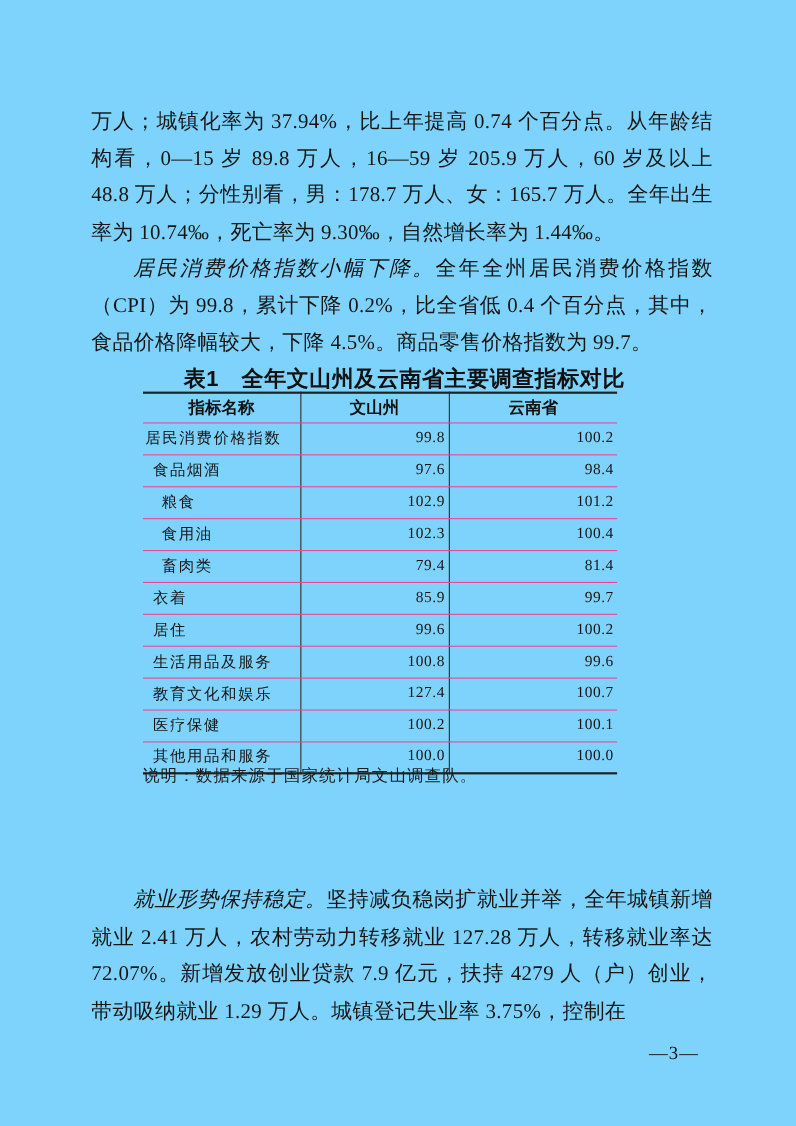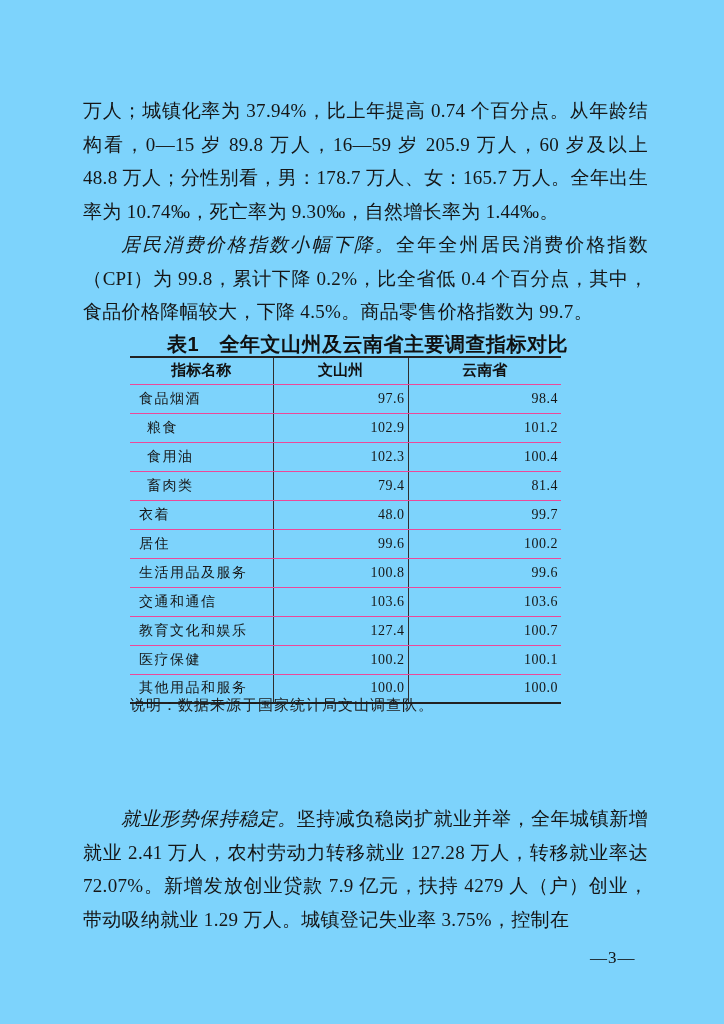--- a/index.html
+++ b/index.html
@@ -72,20 +72,25 @@
         <col style="width:153px">
       </colgroup>
     <thead>
       <tr>
         <th>指标名称</th>
         <th>文山州</th>
         <th>云南省</th>
       </tr>
     </thead>
     <tbody>
+      <tr class="lvl0">
+        <td class="name-cell">居民消费价格指数</td>
+        <td class="num-cell">99.8</td>
+        <td class="num-cell">100.2</td>
+      </tr>
       <tr class="lvl1">
         <td class="name-cell">食品烟酒</td>
         <td class="num-cell">97.6</td>
         <td class="num-cell">98.4</td>
       </tr>
       <tr class="lvl2">
         <td class="name-cell">粮食</td>
         <td class="num-cell">102.9</td>
         <td class="num-cell">101.2</td>
       </tr>
@@ -94,37 +99,32 @@
         <td class="num-cell">102.3</td>
         <td class="num-cell">100.4</td>
       </tr>
       <tr class="lvl2">
         <td class="name-cell">畜肉类</td>
         <td class="num-cell">79.4</td>
         <td class="num-cell">81.4</td>
       </tr>
       <tr class="lvl1">
         <td class="name-cell">衣着</td>
-        <td class="num-cell">48.0</td>
+        <td class="num-cell">85.9</td>
         <td class="num-cell">99.7</td>
       </tr>
       <tr class="lvl1">
         <td class="name-cell">居住</td>
         <td class="num-cell">99.6</td>
         <td class="num-cell">100.2</td>
       </tr>
       <tr class="lvl1">
         <td class="name-cell">生活用品及服务</td>
         <td class="num-cell">100.8</td>
         <td class="num-cell">99.6</td>
-      </tr>
-      <tr class="lvl1">
-        <td class="name-cell">交通和通信</td>
-        <td class="num-cell">103.6</td>
-        <td class="num-cell">103.6</td>
       </tr>
       <tr class="lvl1">
         <td class="name-cell">教育文化和娱乐</td>
         <td class="num-cell">127.4</td>
         <td class="num-cell">100.7</td>
       </tr>
       <tr class="lvl1">
         <td class="name-cell">医疗保健</td>
         <td class="num-cell">100.2</td>
         <td class="num-cell">100.1</td>

